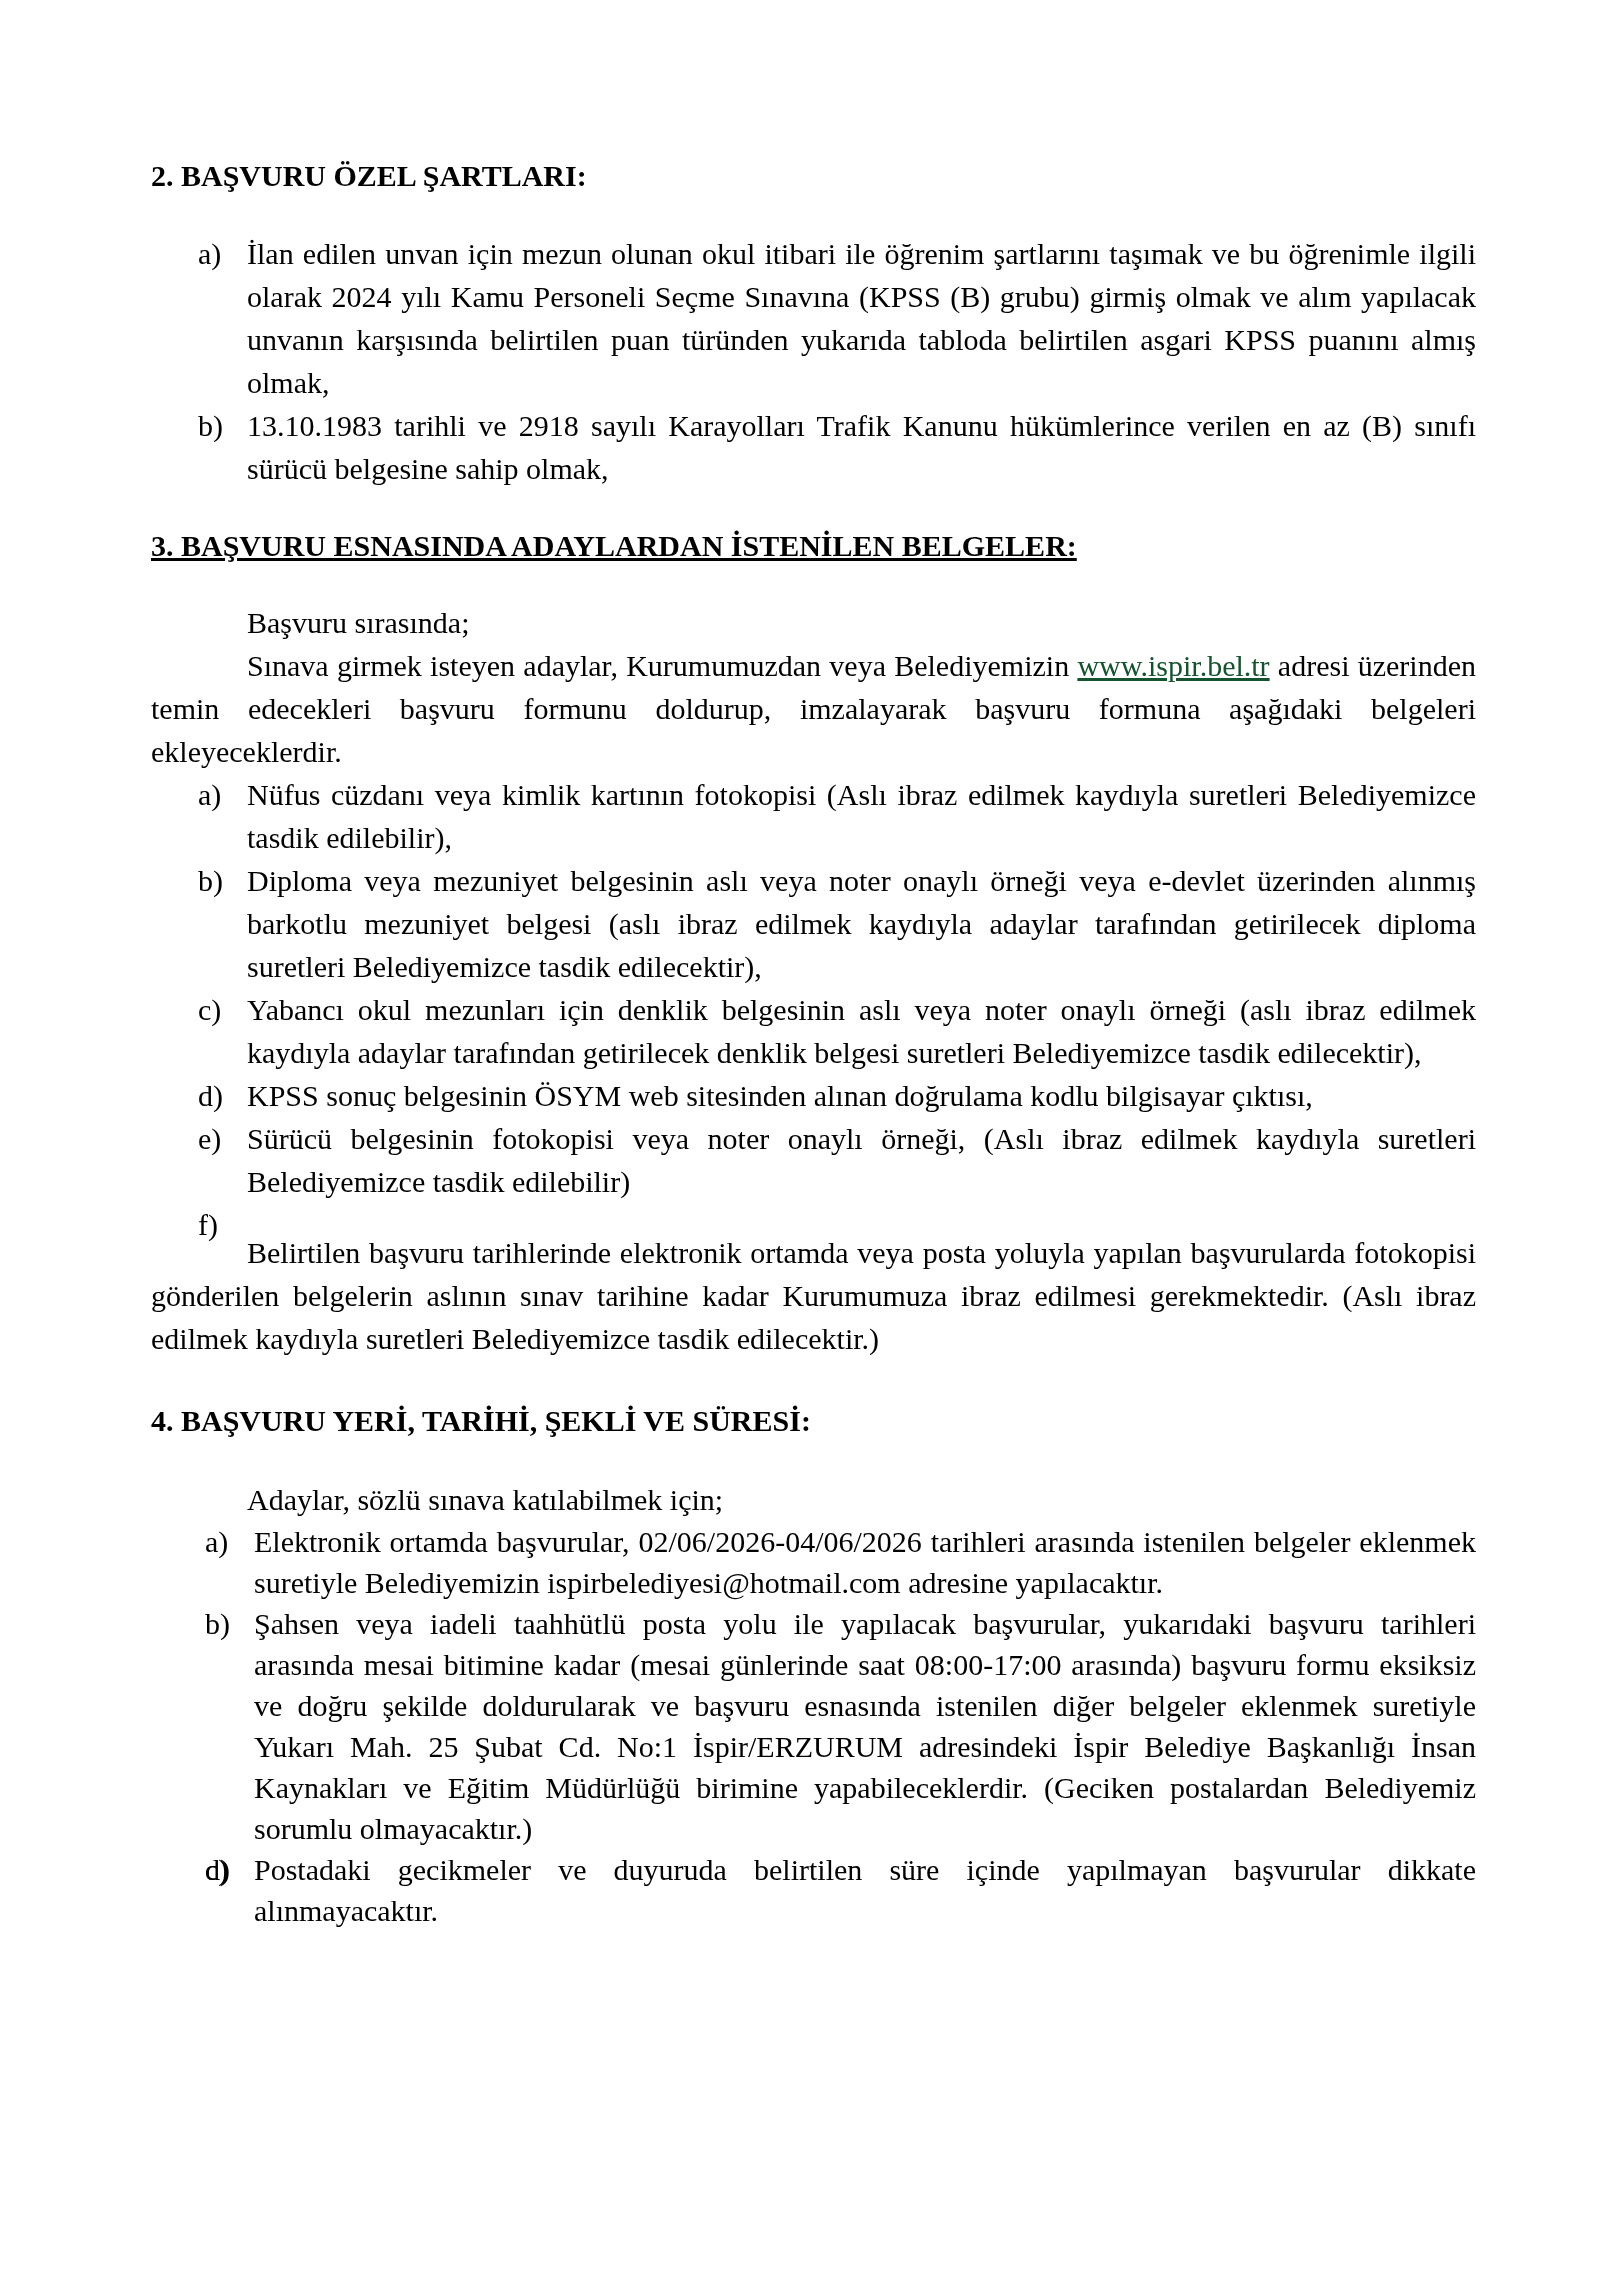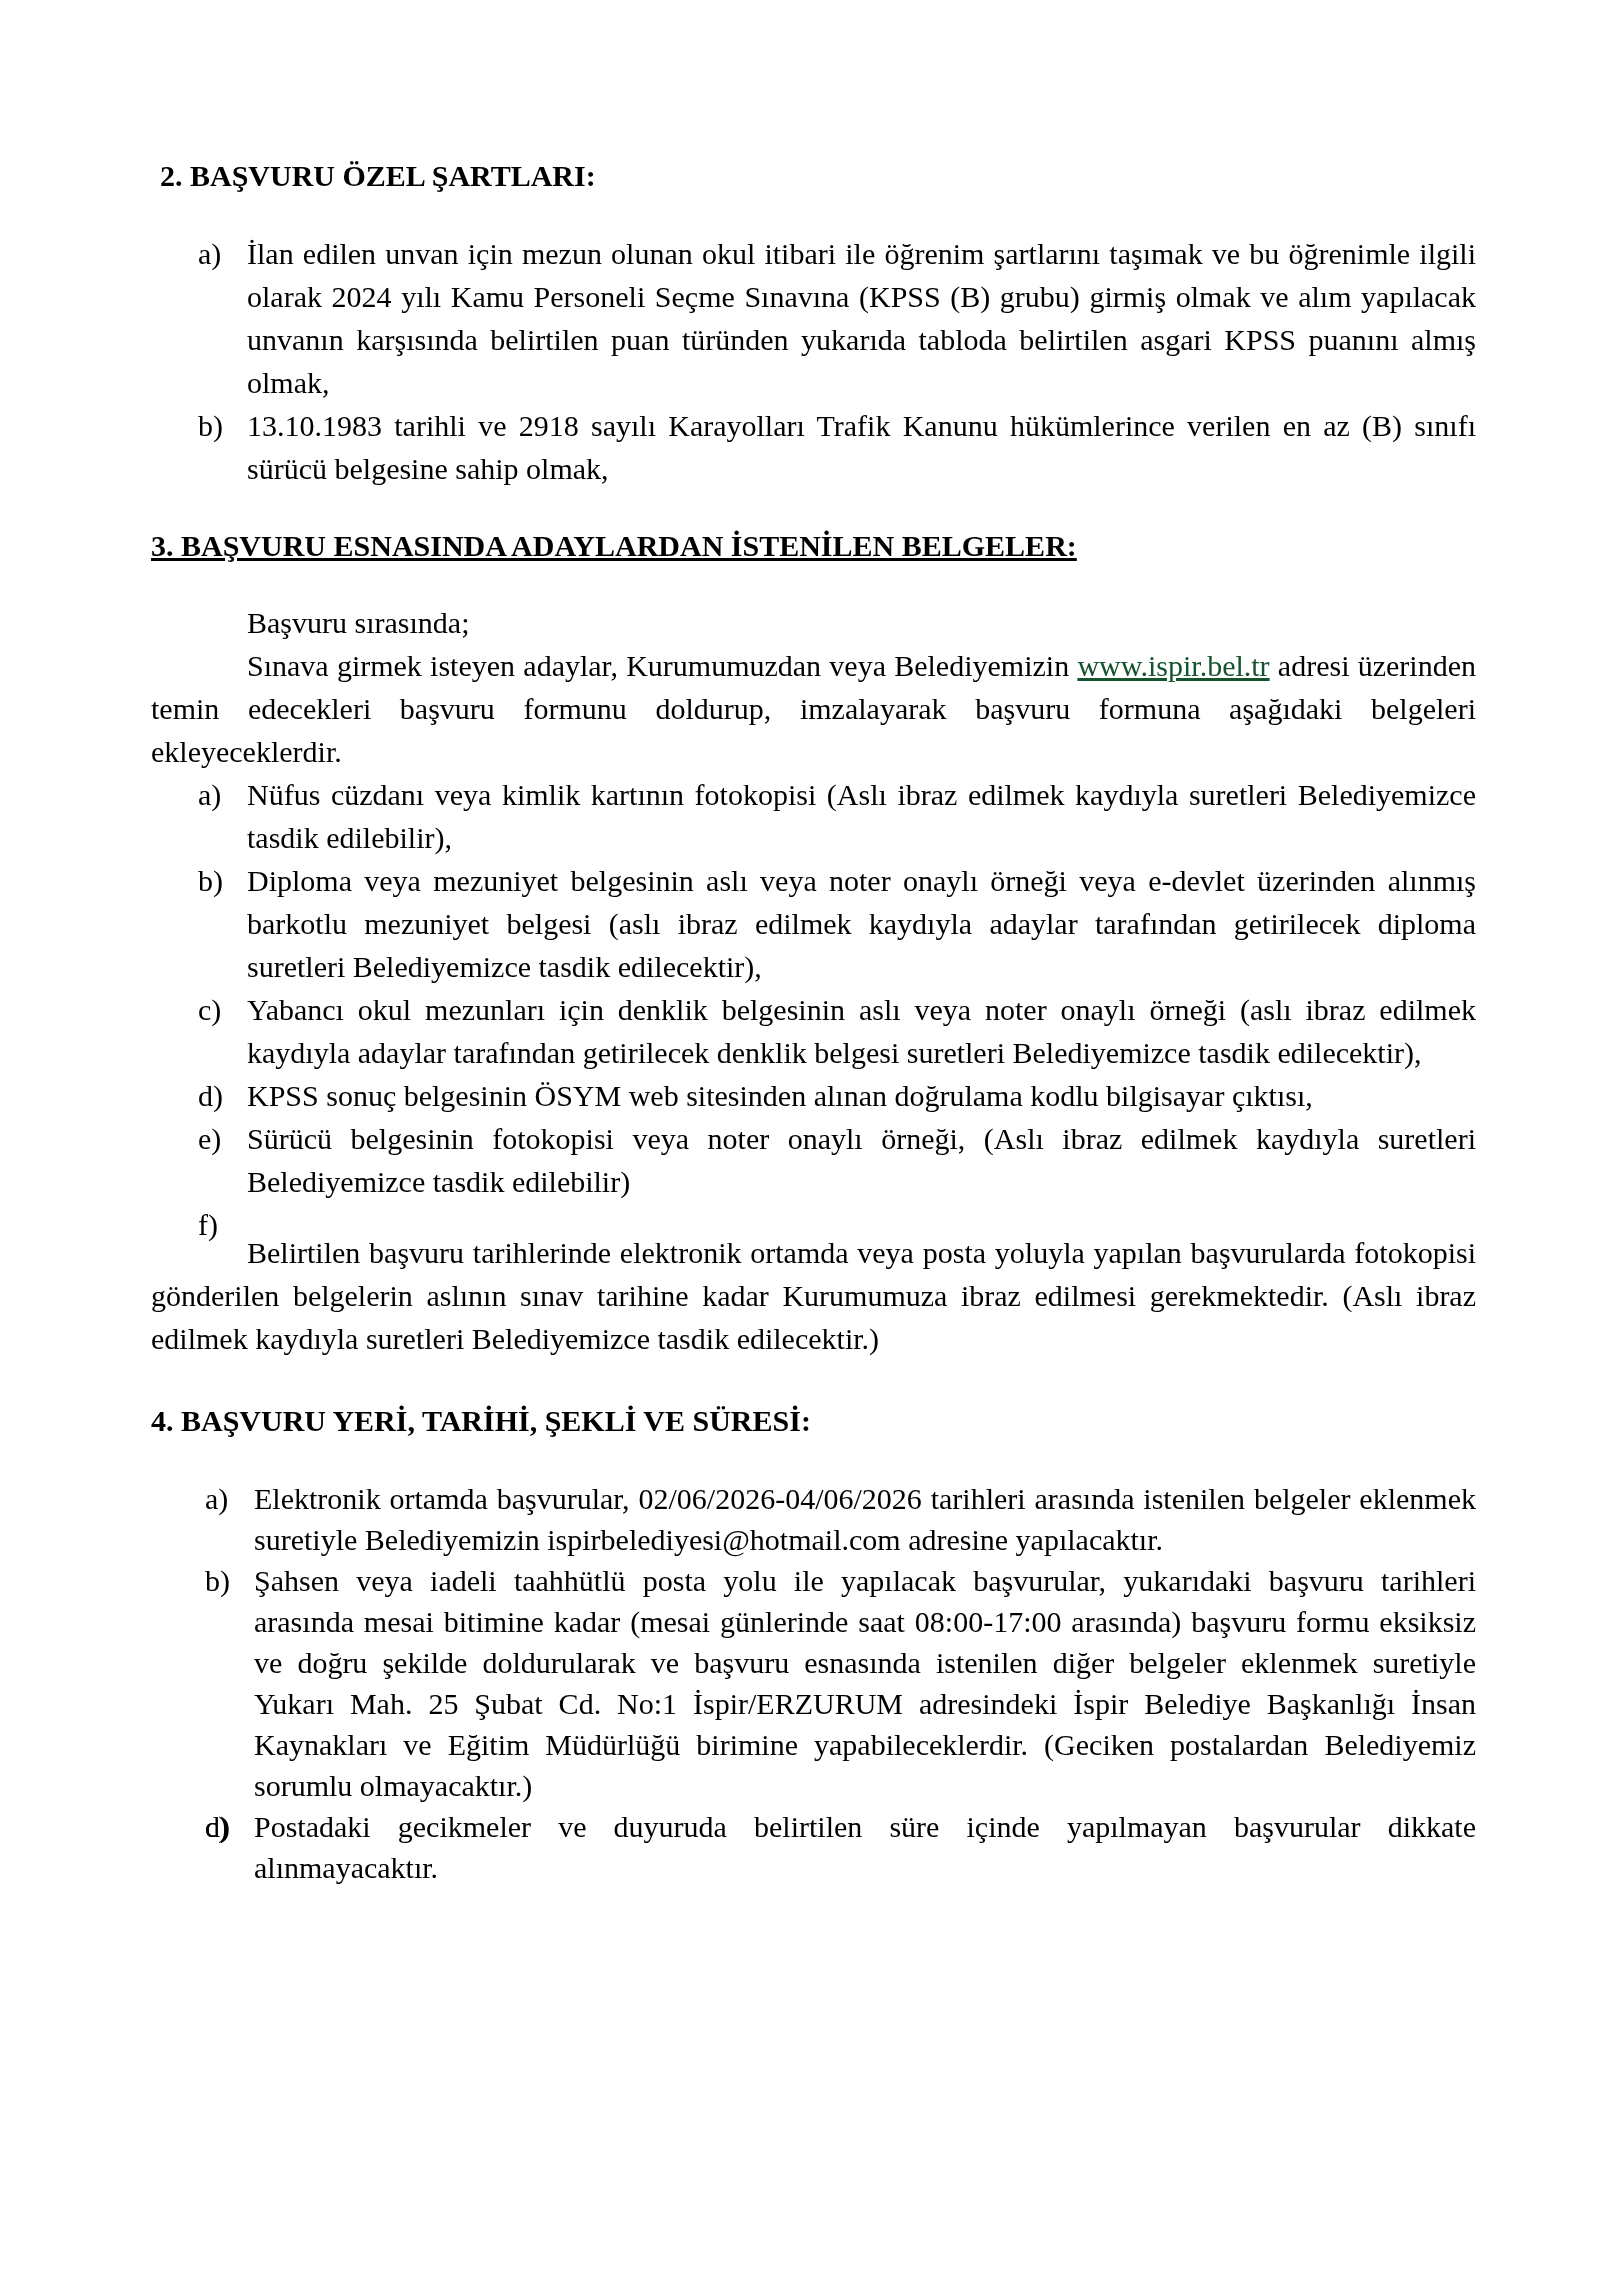--- a/index.html
+++ b/index.html
@@ -20,21 +20,21 @@
     padding: 154px 147px 0 151px;
     overflow: hidden;
   }
   .hd {
     font-weight: bold;
     font-size: 30px;
     line-height: 43px;
     margin: 0;
     text-align: left;
   }
-  .hd-2 { margin: 0 0 35px 9px; }
+  .hd-2 { margin: 0 0 35px 0; }
   .hd-3 { margin: 34px 0 34px 0; text-decoration: underline; }
   .hd-4 { margin: 39px 0 36px 0; }
   .para {
     margin: 0;
     text-align: justify;
   }
   .first-indent { text-indent: 96px; }
   .closing { margin-top: 28px; }
   .list { margin: 0; padding: 0; }
   .li {
@@ -106,20 +106,21 @@
     </div>
     <div class="li">
       <span class="marker">f)</span>
     </div>
   </div>
 
   <p class="para first-indent closing">Belirtilen başvuru tarihlerinde elektronik ortamda veya posta yoluyla yapılan başvurularda fotokopisi gönderilen belgelerin aslının sınav tarihine kadar Kurumumuza ibraz edilmesi gerekmektedir. (Aslı ibraz edilmek kaydıyla suretleri Belediyemizce tasdik edilecektir.)</p>
 
   <p class="hd hd-4">4. BAŞVURU YERİ, TARİHİ, ŞEKLİ VE SÜRESİ:</p>
 
+  <p class="para first-indent">Adaylar, sözlü sınava katılabilmek için;</p>
 
   <div class="list sec4-list">
     <div class="li">
       <span class="marker">a)</span>
       <span>Elektronik ortamda başvurular, 02/06/2026-04/06/2026 tarihleri arasında istenilen belgeler eklenmek suretiyle Belediyemizin ispirbelediyesi@hotmail.com adresine yapılacaktır.</span>
     </div>
     <div class="li">
       <span class="marker">b)</span>
       <span>Şahsen veya iadeli taahhütlü posta yolu ile yapılacak başvurular, yukarıdaki başvuru tarihleri arasında mesai bitimine kadar (mesai günlerinde saat 08:00-17:00 arasında) başvuru formu eksiksiz ve doğru şekilde doldurularak ve başvuru esnasında istenilen diğer belgeler eklenmek suretiyle Yukarı Mah. 25 Şubat Cd. No:1 İspir/ERZURUM adresindeki İspir Belediye Başkanlığı İnsan Kaynakları ve Eğitim Müdürlüğü birimine yapabileceklerdir. (Geciken postalardan Belediyemiz sorumlu olmayacaktır.)</span>
     </div>

